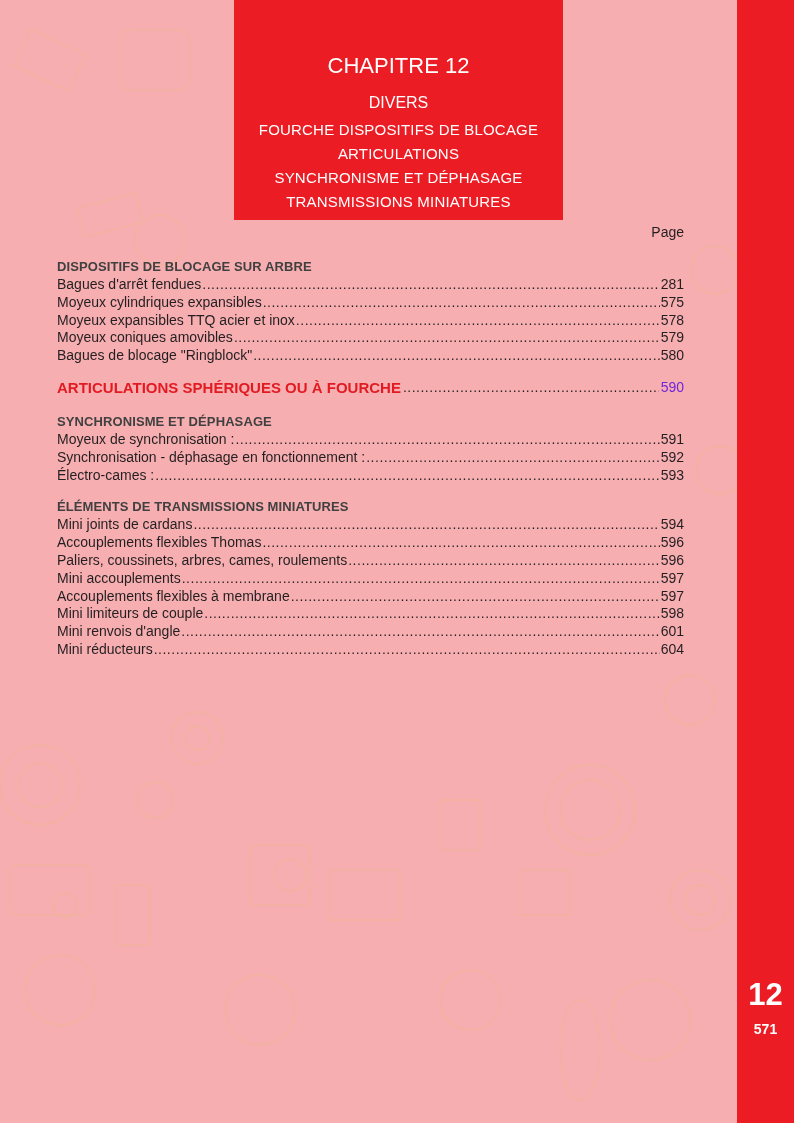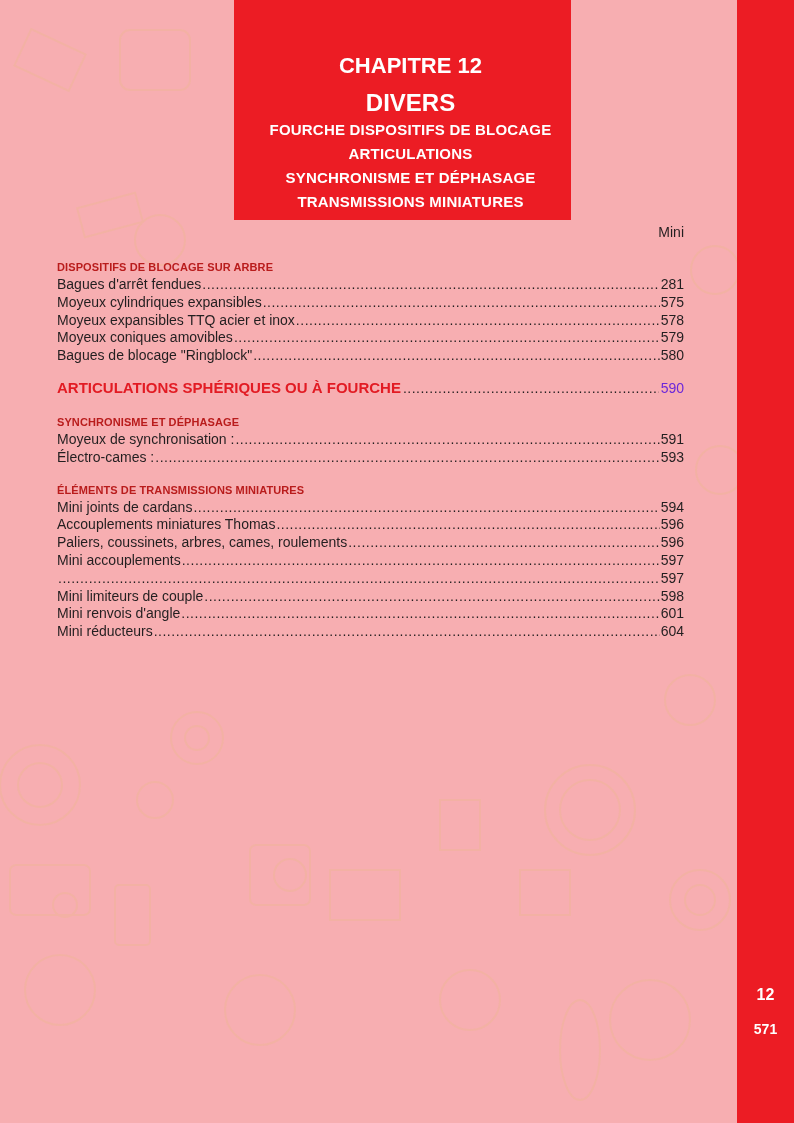--- a/index.html
+++ b/index.html
@@ -8,53 +8,53 @@
     background: #f7aeb1;
     font-family: "Liberation Sans", "DejaVu Sans", sans-serif;
   }
   .watermark { position: absolute; inset: 0; pointer-events: none; }
   .side-band {
     position: absolute; left: 737px; top: 0; width: 57px; height: 1123px;
     background: #ec1c24;
   }
   .side-band .chap-num {
     position: absolute; top: 981px; left: 0; width: 57px; text-align: center;
-    color: #fff; font-weight: bold; font-size: 16px; line-height: 28px;
+    color: #fff; font-weight: bold; font-size: 31px; line-height: 28px;
   }
   .side-band .page-num {
     position: absolute; top: 1020px; left: 0; width: 57px; text-align: center;
     color: #fff; font-weight: bold; font-size: 14px; line-height: 18px;
   }
   .header-box {
     position: absolute; left: 234px; top: 0; width: 329px; height: 220px;
-    background: #ec1c24; color: #fff; text-align: center; font-weight: bold; padding-left: 8px;
+    background: #ec1c24; color: #fff; text-align: center; font-weight: normal;
   }
   .header-box .l1 { position: absolute; top: 53px; width: 100%; font-size: 22px; line-height: 26px; }
-  .header-box .l2 { position: absolute; top: 90px; width: 100%; font-size: 24px; line-height: 26px; }
+  .header-box .l2 { position: absolute; top: 90px; width: 100%; font-size: 16px; line-height: 26px; }
   .header-box .sub { position: absolute; width: 100%; font-size: 15px; line-height: 18px; letter-spacing: 0.2px; }
   .page-label {
     position: absolute; top: 224px; right: 110px; font-size: 14px; color: #231f20;
   }
   .toc { position: absolute; left: 57px; top: 258px; width: 627px; }
   .sec-title {
-    color: #b91c1c; font-weight: bold; font-size: 11px; line-height: 18px; letter-spacing: 0.1px;
+    color: #404040; font-weight: bold; font-size: 13px; line-height: 18px; letter-spacing: 0.1px;
   }
   .row {
     display: flex; align-items: baseline; font-size: 14px; line-height: 17.8px; color: #231f20;
   }
   .row .lbl { white-space: nowrap; }
   .row .dots {
     flex: 1; overflow: hidden; white-space: nowrap; margin: 0 1px; color: #231f20;
   }
   .row .dots::after {
     content: "...................................................................................................................................................................................................................................................";
     letter-spacing: 0.5px;
   }
   .row .pg { white-space: nowrap; }
-  .sec-row { display: flex; align-items: center; margin-left: 0; }
+  .sec-row { display: flex; align-items: flex-start; margin-left: 0; }
   .sec-row .lbl { color: #e21b23; font-weight: bold; font-size: 15px; line-height: 18px; white-space: nowrap; }
   .sec-row .dots { flex: 1; overflow: hidden; white-space: nowrap; margin: 0 2px; font-size: 14px; color: #231f20; }
   .sec-row .dots::after {
     content: "...................................................................................................................................................................................................................";
     letter-spacing: 0.5px;
   }
   .sec-row .pg { font-size: 14px; color: #6d28d9; }
   .gap { height: 13px; }
 </style>
 </head>
@@ -101,21 +101,21 @@
 
 <div class="header-box">
   <div class="l1">CHAPITRE 12</div>
   <div class="l2">DIVERS</div>
   <div class="sub" style="top:121px">FOURCHE DISPOSITIFS DE BLOCAGE</div>
   <div class="sub" style="top:145px">ARTICULATIONS</div>
   <div class="sub" style="top:169px">SYNCHRONISME ET DÉPHASAGE</div>
   <div class="sub" style="top:193px">TRANSMISSIONS MINIATURES</div>
 </div>
 
-<div class="page-label">Mini</div>
+<div class="page-label">Page</div>
 
 <div class="toc">
 
   <div class="sec-title">DISPOSITIFS DE BLOCAGE SUR ARBRE</div>
   <div class="row">
       <span class="lbl">Bagues d'arrêt fendues</span>
       <span class="dots"></span>
       <span class="pg">281</span>
     </div>
   <div class="row">
@@ -149,49 +149,55 @@
 
   <div class="gap" style="height:16px"></div>
 
   <div class="sec-title">SYNCHRONISME ET DÉPHASAGE</div>
   <div class="row">
       <span class="lbl">Moyeux de synchronisation :</span>
       <span class="dots"></span>
       <span class="pg">591</span>
     </div>
   <div class="row">
+      <span class="lbl">Synchronisation - déphasage en fonctionnement :</span>
+      <span class="dots"></span>
+      <span class="pg">592</span>
+    </div>
+  <div class="row">
       <span class="lbl">Électro-cames :</span>
       <span class="dots"></span>
       <span class="pg">593</span>
     </div>
 
   <div class="gap" style="height:14px"></div>
 
   <div class="sec-title">ÉLÉMENTS DE TRANSMISSIONS MINIATURES</div>
   <div class="row">
       <span class="lbl">Mini joints de cardans</span>
       <span class="dots"></span>
       <span class="pg">594</span>
     </div>
   <div class="row">
-      <span class="lbl">Accouplements miniatures Thomas</span>
+      <span class="lbl">Accouplements flexibles Thomas</span>
       <span class="dots"></span>
       <span class="pg">596</span>
     </div>
   <div class="row">
       <span class="lbl">Paliers, coussinets, arbres, cames, roulements</span>
       <span class="dots"></span>
       <span class="pg">596</span>
     </div>
   <div class="row">
       <span class="lbl">Mini accouplements</span>
       <span class="dots"></span>
       <span class="pg">597</span>
     </div>
   <div class="row">
+      <span class="lbl">Accouplements flexibles à membrane</span>
       <span class="dots"></span>
       <span class="pg">597</span>
     </div>
   <div class="row">
       <span class="lbl">Mini limiteurs de couple</span>
       <span class="dots"></span>
       <span class="pg">598</span>
     </div>
   <div class="row">
       <span class="lbl">Mini renvois d'angle</span>

